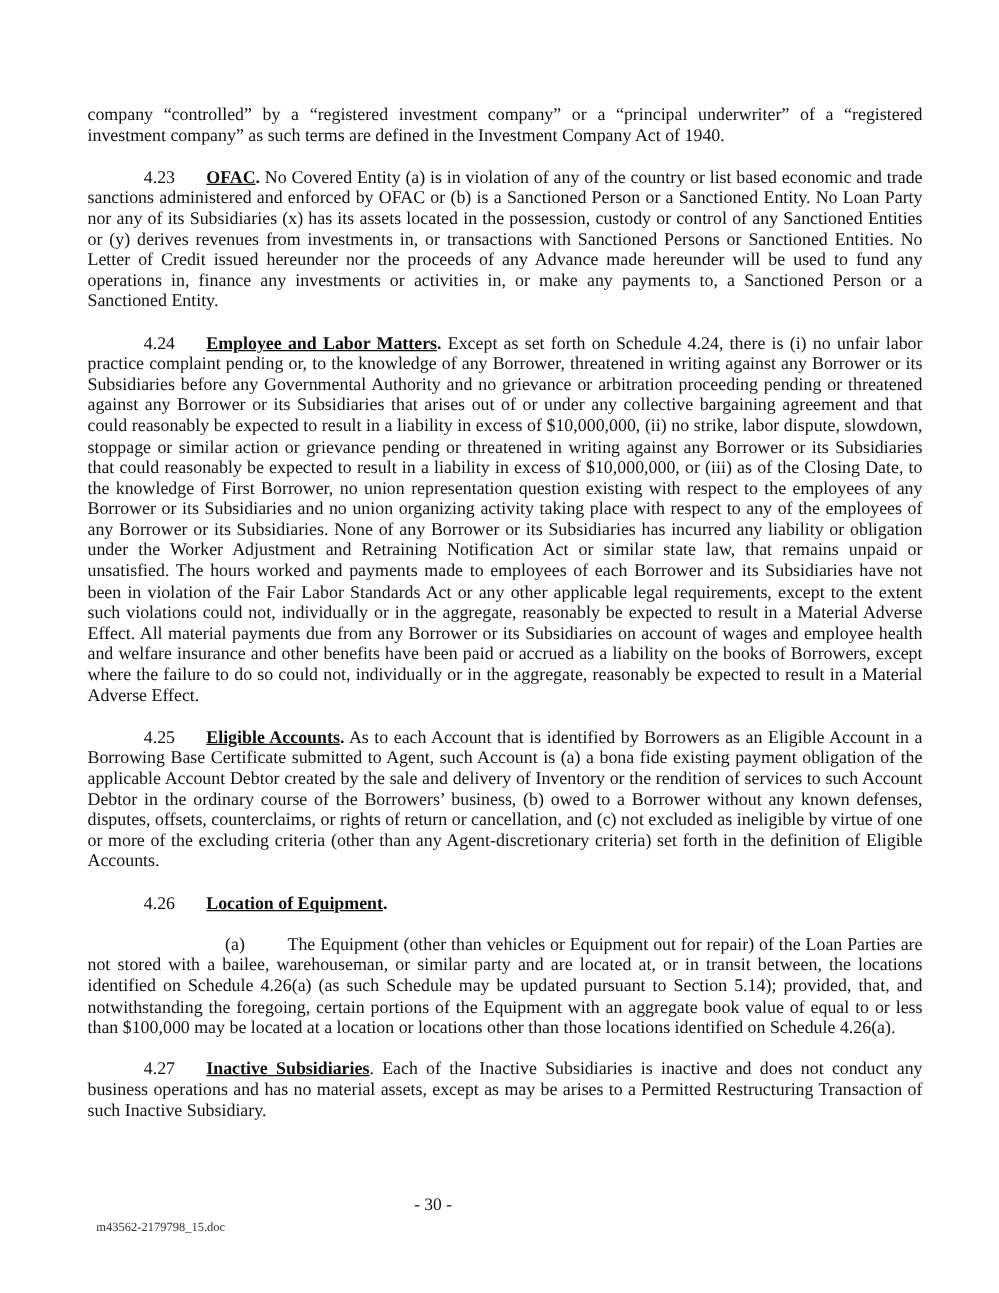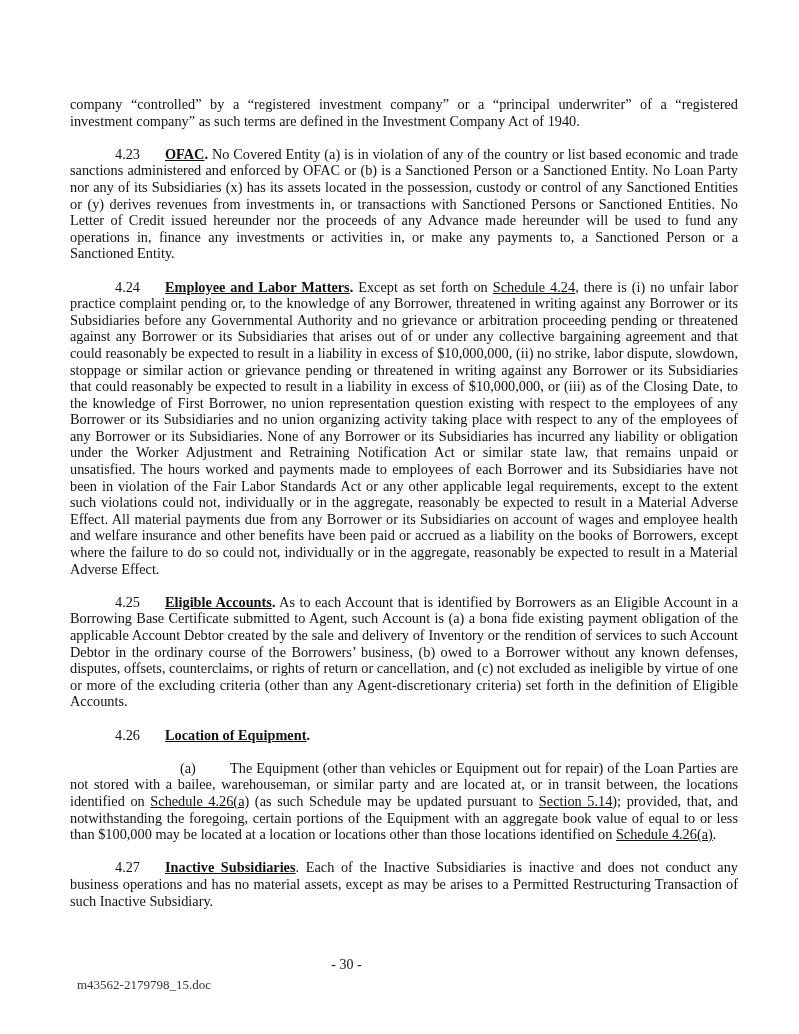--- a/index.html
+++ b/index.html
@@ -1,29 +1,29 @@
 <!DOCTYPE html>
 <html><head>
 <meta charset="utf-8">
 <style>
   html, body { margin: 0; padding: 0; background: #ffffff; }
   body { width: 799px; height: 1034px; position: relative; overflow: hidden;
          font-family: "Liberation Serif", serif; color: #111; }
-  .page { position: absolute; left: 70px; top: 96px; width: 668px; }
+  .page { position: absolute; left: 70px; top: 84px; width: 668px; }
   p { margin: 0; font-size: 14.3px; line-height: 16.6px; text-align: justify; }
   .gap { height: 16.6px; }
   .num { display: inline-block; width: 50px; }
   .ind { display: inline-block; width: 45px; }
   .ind2 { display: inline-block; width: 110px; }
   .sub { display: inline-block; width: 50px; }
   .h { font-weight: bold; text-decoration: underline; }
-  .u { text-decoration: underline; }
+  .u { }
   .pnum { position: absolute; left: 0; width: 693px; top: 957px; text-align: center;
           font-size: 14px; }
-  .footer { position: absolute; left: 77px; top: 977px; font-size: 13px; color: #333; }
+  .footer { position: absolute; left: 77px; top: 977px; font-size: 10px; color: #333; }
 </style>
 </head>
 <body>
 
 <div class="page">
   <p>company “controlled” by a “registered investment company” or a “principal underwriter” of a “registered investment company” as such terms are defined in the Investment Company Act of 1940.</p>
   <div class="gap"></div>
 
   <p><span class="ind"></span><span class="num">4.23</span><span class="h">OFAC</span><b>.</b><span> No Covered Entity (a) is in violation of any of the country or list based economic and trade sanctions administered and enforced by OFAC or (b) is a Sanctioned Person or a Sanctioned Entity.  No Loan Party nor any of its Subsidiaries (x) has its assets located in the possession, custody or control of any Sanctioned Entities or (y) derives revenues from investments in, or transactions with Sanctioned Persons or Sanctioned Entities.  No Letter of Credit issued hereunder nor the proceeds of any Advance made hereunder will be used to fund any operations in, finance any investments or activities in, or make any payments to, a Sanctioned Person or a Sanctioned Entity.</span></p>
   <div class="gap"></div>

